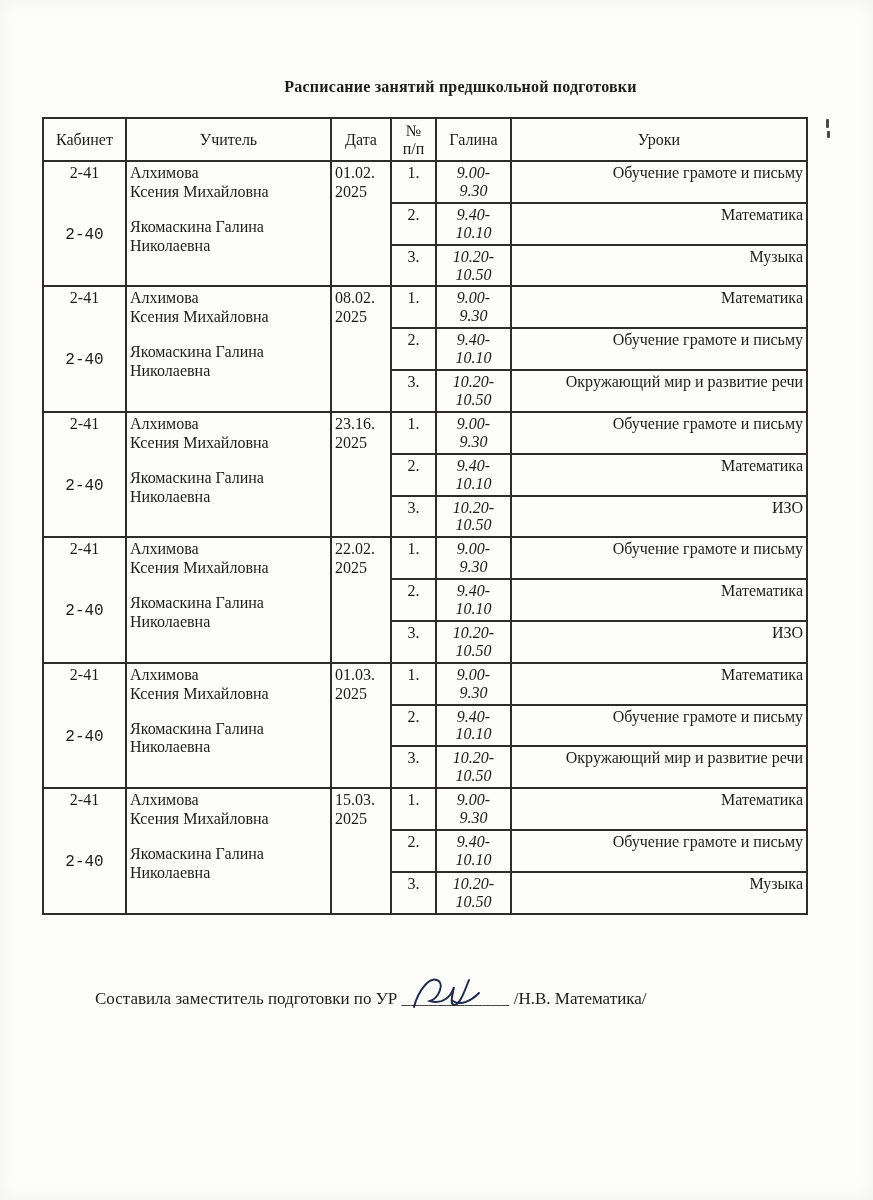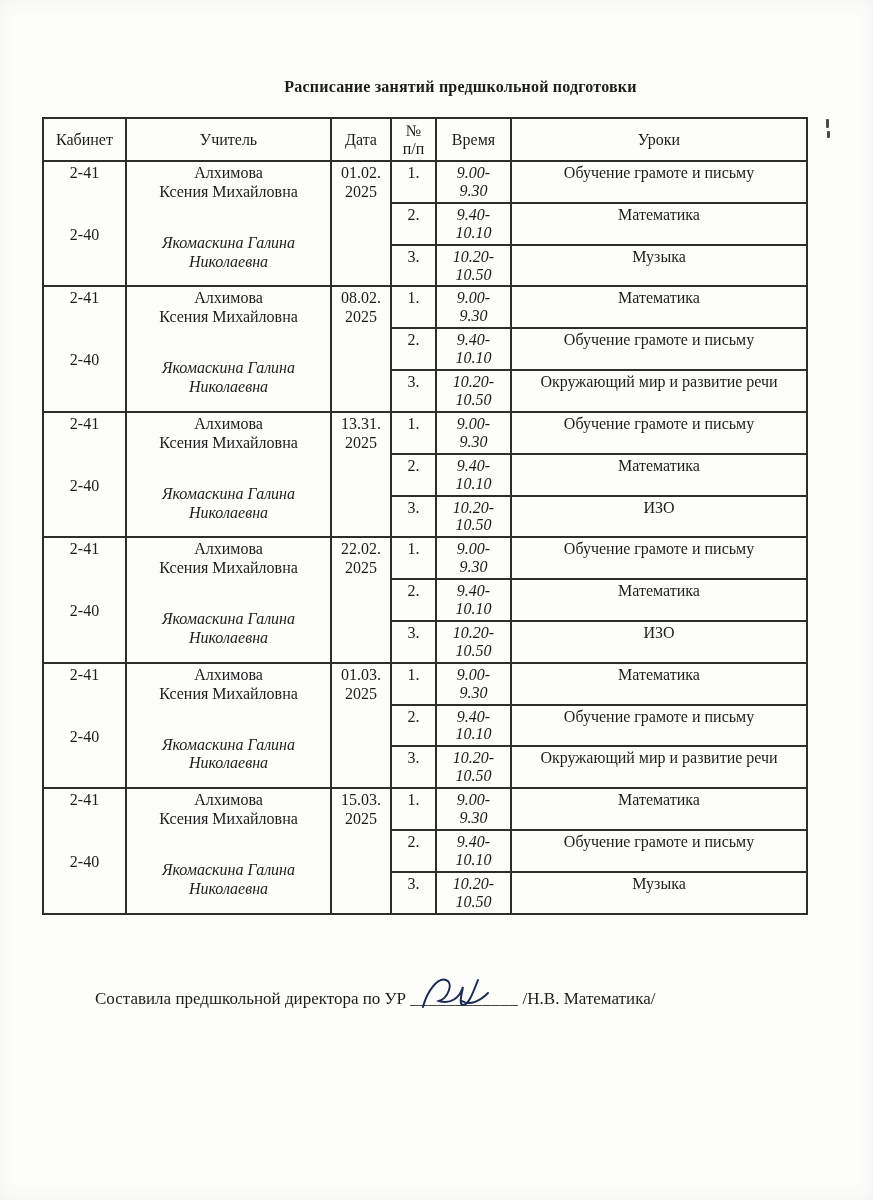--- a/index.html
+++ b/index.html
@@ -36,29 +36,29 @@
   }
   .schedule thead th {
     text-align: center;
     vertical-align: middle;
     height: 43px;
     line-height: 1.1;
   }
   .subrow td { height: 39px; vertical-align: top; }
   .num-cell { text-align: center; padding-top: 3px; }
   .time-cell { text-align: center; line-height: 1.12; padding-top: 3px; font-style: italic; }
-  .lesson-cell { text-align: center; padding-left: 8px; padding-top: 3px; }
+  .lesson-cell { text-align: right; padding-left: 8px; padding-top: 3px; }
   .room-cell { text-align: center; vertical-align: top; padding-top: 4px; margin-left: 28px; }
-  .room.r2 { margin-top: 44px; }
+  .room.r2 { margin-top: 44px; font-family: Liberation Mono, monospace; }
   .teacher-cell {
-    text-align: center; vertical-align: top;
+    text-align: left; vertical-align: top;
     font-weight: bold; padding-top: 4px; line-height: 1.18;
   }
-  .teacher2 { margin-top: 32px; font-style: italic; }
-  .date-cell { text-align: center; vertical-align: middle; line-height: 1.18; }
+  .teacher2 { margin-top: 16px; }
+  .date-cell { vertical-align: middle; line-height: 1.18; }
   .footer {
     margin: 74px 0 0 95px;
     font-size: 17px;
     white-space: nowrap;
   }
   .blank { position: relative; display: inline-block; letter-spacing: 0.5px; }
   .signature-svg { position: absolute; left: 8px; bottom: -10px; pointer-events: none; }
   .artifact {
     position: absolute; background: #4a4a48; border-radius: 1px;
   }
@@ -83,21 +83,21 @@
     </colgroup>
     <thead>
       <tr>
         <th>Кабинет</th>
         <th>Учитель</th>
         <th>Дата</th>
         <th>
           <div>№</div>
           <div>п/п</div>
         </th>
-        <th>Время</th>
+        <th>Галина</th>
         <th>Уроки</th>
       </tr>
     </thead>
 
   <tbody>
     <tr class="subrow">
       <td class="room-cell" rowspan="3">
         <div class="room r1">2-41</div>
         <div class="room r2">2-40</div>
       </td>
@@ -195,21 +195,21 @@
         <div class="teacher">
           <div>Алхимова</div>
           <div>Ксения Михайловна</div>
         </div>
         <div class="teacher teacher2">
           <div>Якомаскина Галина</div>
           <div>Николаевна</div>
         </div>
       </td>
       <td class="date-cell" rowspan="3">
-        <div>13.31.</div>
+        <div>23.16.</div>
         <div>2025</div>
       </td>
       <td class="num-cell">1.</td>
       <td class="time-cell">
         <div>9.00-</div>
         <div>9.30</div>
       </td>
       <td class="lesson-cell">Обучение грамоте и письму</td>
     </tr>
     <tr class="subrow">
@@ -360,21 +360,21 @@
       <td class="time-cell">
         <div>10.20-</div>
         <div>10.50</div>
       </td>
       <td class="lesson-cell">Музыка</td>
     </tr>
   </tbody>
 </table>
 
   <div class="footer">
-    <span>Составила предшкольной директора по УР</span>
+    <span>Составила заместитель подготовки по УР</span>
     <span class="blank">
       <span>____________</span>
       <svg class="signature-svg" width="78" height="48" viewBox="0 0 78 48" fill="none" xmlns="http://www.w3.org/2000/svg">
         <path d="M5 36 C9 20, 20 6, 28 9 C36 12, 30 27, 21 30 C33 34, 42 26, 45 16 C43 26, 41 33, 45 34 C50 35, 55 22, 60 9 M44 30 C52 35, 62 30, 70 22" stroke="#1d2a52" stroke-width="2" stroke-linecap="round" fill="none"></path>
       </svg>
     </span>
     <span>/Н.В. Математика/</span>
   </div>
 
   <div class="artifact a1"></div>

